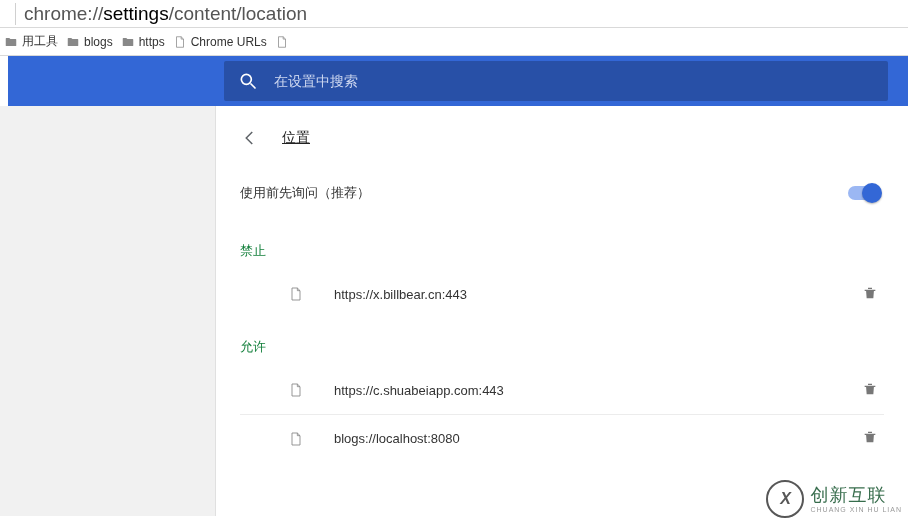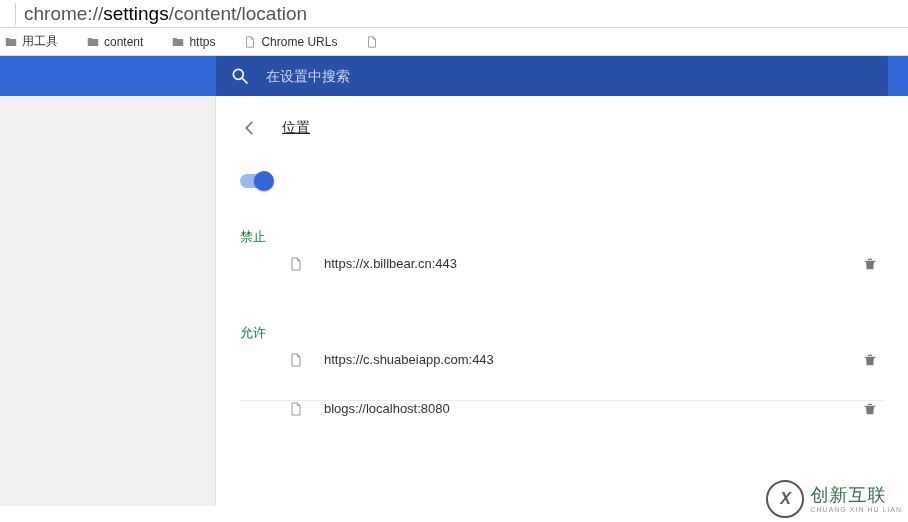--- a/index.html
+++ b/index.html
@@ -5,47 +5,47 @@
   * { margin: 0; padding: 0; box-sizing: border-box; font-family: -apple-system, "PingFang SC", "Microsoft YaHei", Arial, sans-serif; }
   body { width: 908px; height: 522px; background: #fff; overflow: hidden; position: relative; }
 
   
   .addr-bar { height: 28px; border-bottom: 1px solid #d9d9d9; display: flex; align-items: center; padding-left: 6px; }
   .addr-left-edge { width: 10px; height: 22px; border-right: 1px solid #d0d0d0; margin-right: 8px; }
   .addr-text { font-size: 19px; color: #555; }
   .addr-text .bold { color: #000; }
 
   
-  .bookmarks { height: 28px; border-bottom: 1px solid #d9d9d9; display: flex; align-items: center; gap: 28px; padding-left: 4px; font-size: 12px; color: #333; }
+  .bookmarks { height: 28px; border-bottom: 1px solid #d9d9d9; display: flex; align-items: center; gap: 8px; padding-left: 4px; font-size: 12px; color: #333; }
   .bk-item { display: flex; align-items: center; gap: 4px; cursor: pointer; }
   .bk-item svg { width: 14px; height: 14px; }
 
   
-  .blue-header { height: 40px; background: #3367d6; display: flex; align-items: center; padding-left: 216px; padding-right: 20px; }
+  .blue-header { height: 50px; background: #3367d6; display: flex; align-items: center; padding-left: 216px; padding-right: 20px; margin-left: 8px; }
   .search-box { flex: 1; height: 40px; background: #2850a7; border-radius: 2px; display: flex; align-items: center; padding: 0 14px; }
   .search-box svg { width: 20px; height: 20px; stroke: #fff; fill: none; }
   .search-input { flex: 1; background: transparent; border: none; outline: none; color: #fff; font-size: 14px; margin-left: 16px; }
   .search-input::placeholder { color: #cdd7f0; }
 
   
   .main { display: flex; height: calc(522px - 28px - 28px - 56px); }
   .sidebar { width: 216px; background: #f1f1f1; border-right: 1px solid #e0e0e0; }
   .content { flex: 1; padding: 22px 24px 0 24px; color: #333; font-size: 13px; }
 
   .title-row { display: flex; align-items: center; gap: 22px; margin-bottom: 36px; }
   .back-btn { width: 20px; height: 20px; display:flex; align-items:center; justify-content:center; cursor:pointer; }
   .title { font-size: 14px; color: #222; text-decoration: underline; }
 
   .toggle-row { display: flex; align-items: center; justify-content: space-between; margin-bottom: 40px; padding-right: 4px; }
   .toggle { width: 32px; height: 14px; background: #9bb7f3; border-radius: 7px; position: relative; cursor:pointer; }
   .toggle::after { content:""; position:absolute; right:-2px; top:-3px; width:20px; height:20px; border-radius:50%; background:#3367d6; box-shadow:0 1px 2px rgba(0,0,0,0.3); }
 
   .section-label { color: #15803d; margin-bottom: 10px; }
 
-  .site-row { display: flex; height: 48px; padding-left: 48px; position: relative; }
+  .site-row { display: flex; align-items: center; height: 48px; padding-left: 48px; position: relative; gap: 10px; }
   .site-row + .site-row { border-top: 1px solid #ececec; }
   .site-row .doc-ic { margin-right: 20px; }
   .site-url { font-size: 13px; color: #333; }
   .trash { margin-left: auto; margin-right: 6px; cursor:pointer; }
   .group { border-top: 0; margin-bottom: 20px; }
 
   
   .watermark { position: absolute; right: 6px; bottom: 4px; display:flex; align-items:center; gap:6px; opacity:0.85; }
   .wm-logo { width:38px; height:38px; border:2px solid #3a3a3a; border-radius:50%; display:flex; align-items:center; justify-content:center; font-size:16px; font-weight:bold; color:#3a3a3a; font-style:italic; }
   .wm-text { display:flex; flex-direction:column; line-height:1; }
@@ -91,21 +91,21 @@
   <div class="bk-item">
     <svg class="folder-ic">
         <use href="#folder"></use>
       </svg>
     <span>用工具</span>
   </div>
   <div class="bk-item">
     <svg class="folder-ic">
         <use href="#folder"></use>
       </svg>
-    <span>content</span>
+    <span>blogs</span>
   </div>
   <div class="bk-item">
     <svg class="folder-ic">
         <use href="#folder"></use>
       </svg>
     <span>https</span>
   </div>
   <div class="bk-item">
     <svg class="doc-ic">
         <use href="#doc"></use>
@@ -136,20 +136,21 @@
     <div class="title-row">
       <div class="back-btn">
         <svg width="18" height="18">
             <use href="#back"></use>
           </svg>
       </div>
       <div class="title">位置</div>
     </div>
 
     <div class="toggle-row">
+      <span>使用前先询问（推荐）</span>
       <div class="toggle"></div>
     </div>
 
     <div class="section-label">禁止</div>
     <div class="group">
       <div class="site-row">
         <svg width="16" height="16" class="doc-ic">
             <use href="#doc"></use>
           </svg>
         <span class="site-url">https://x.billbear.cn:443</span>

